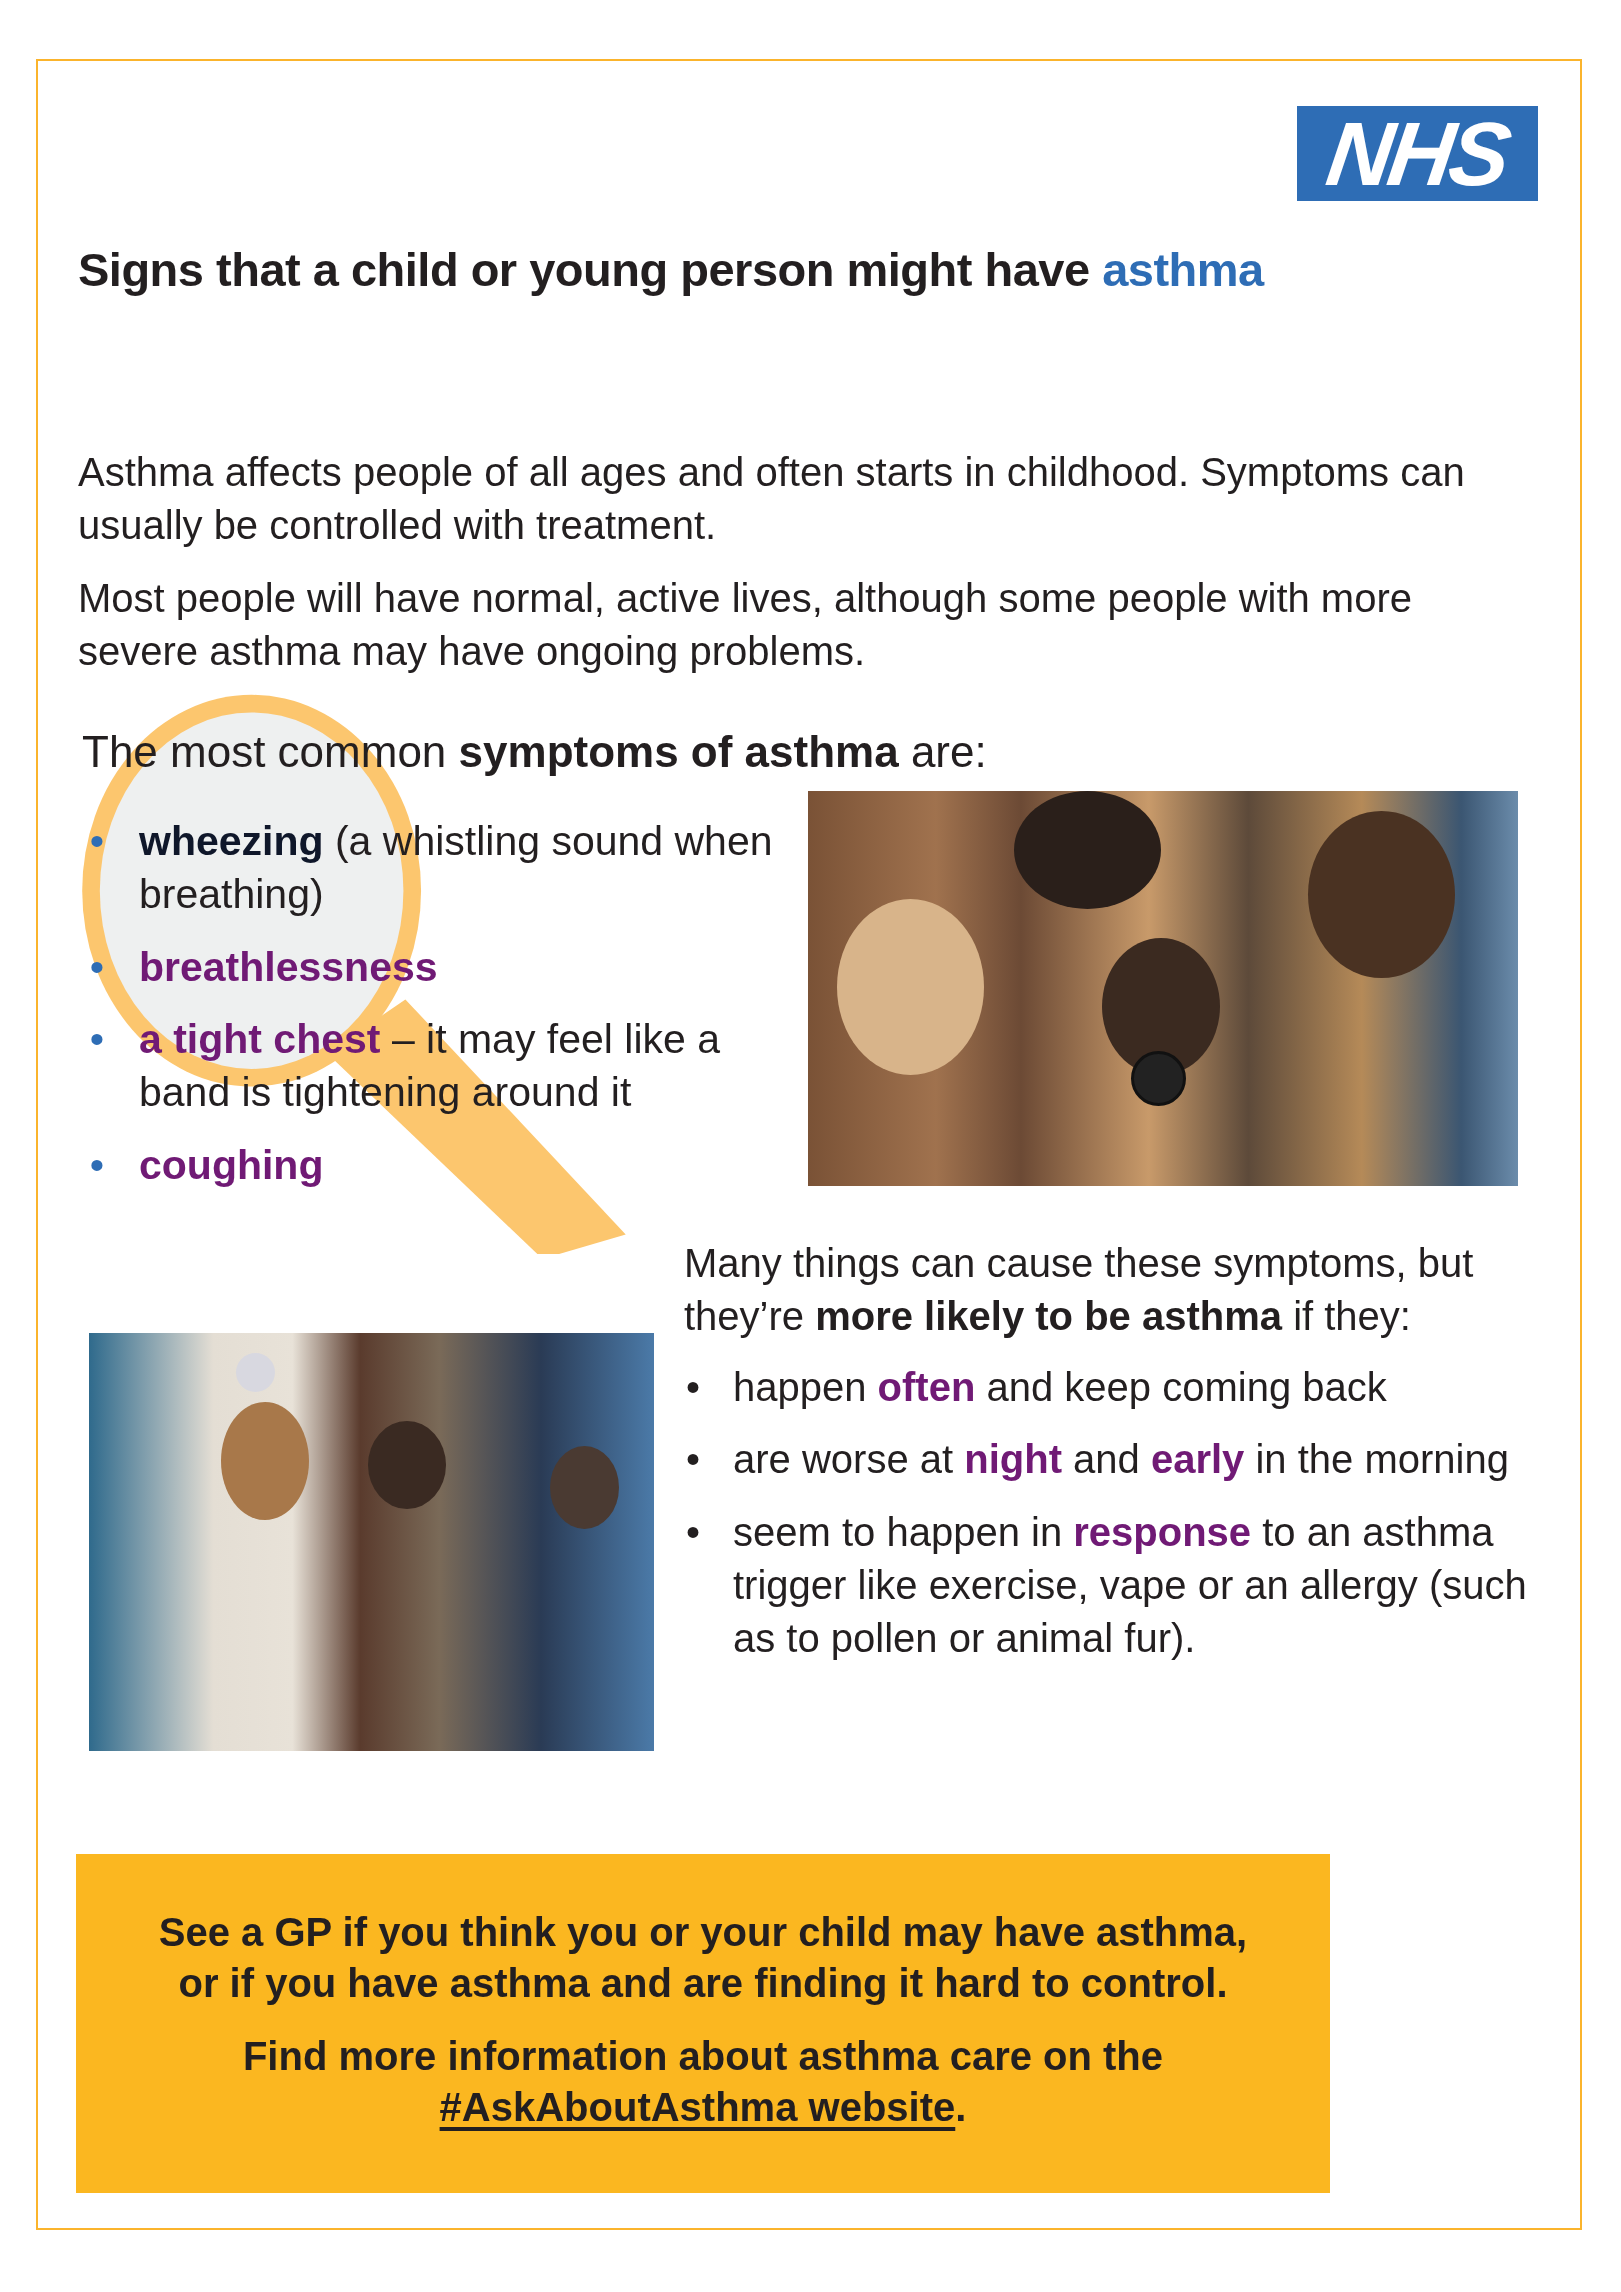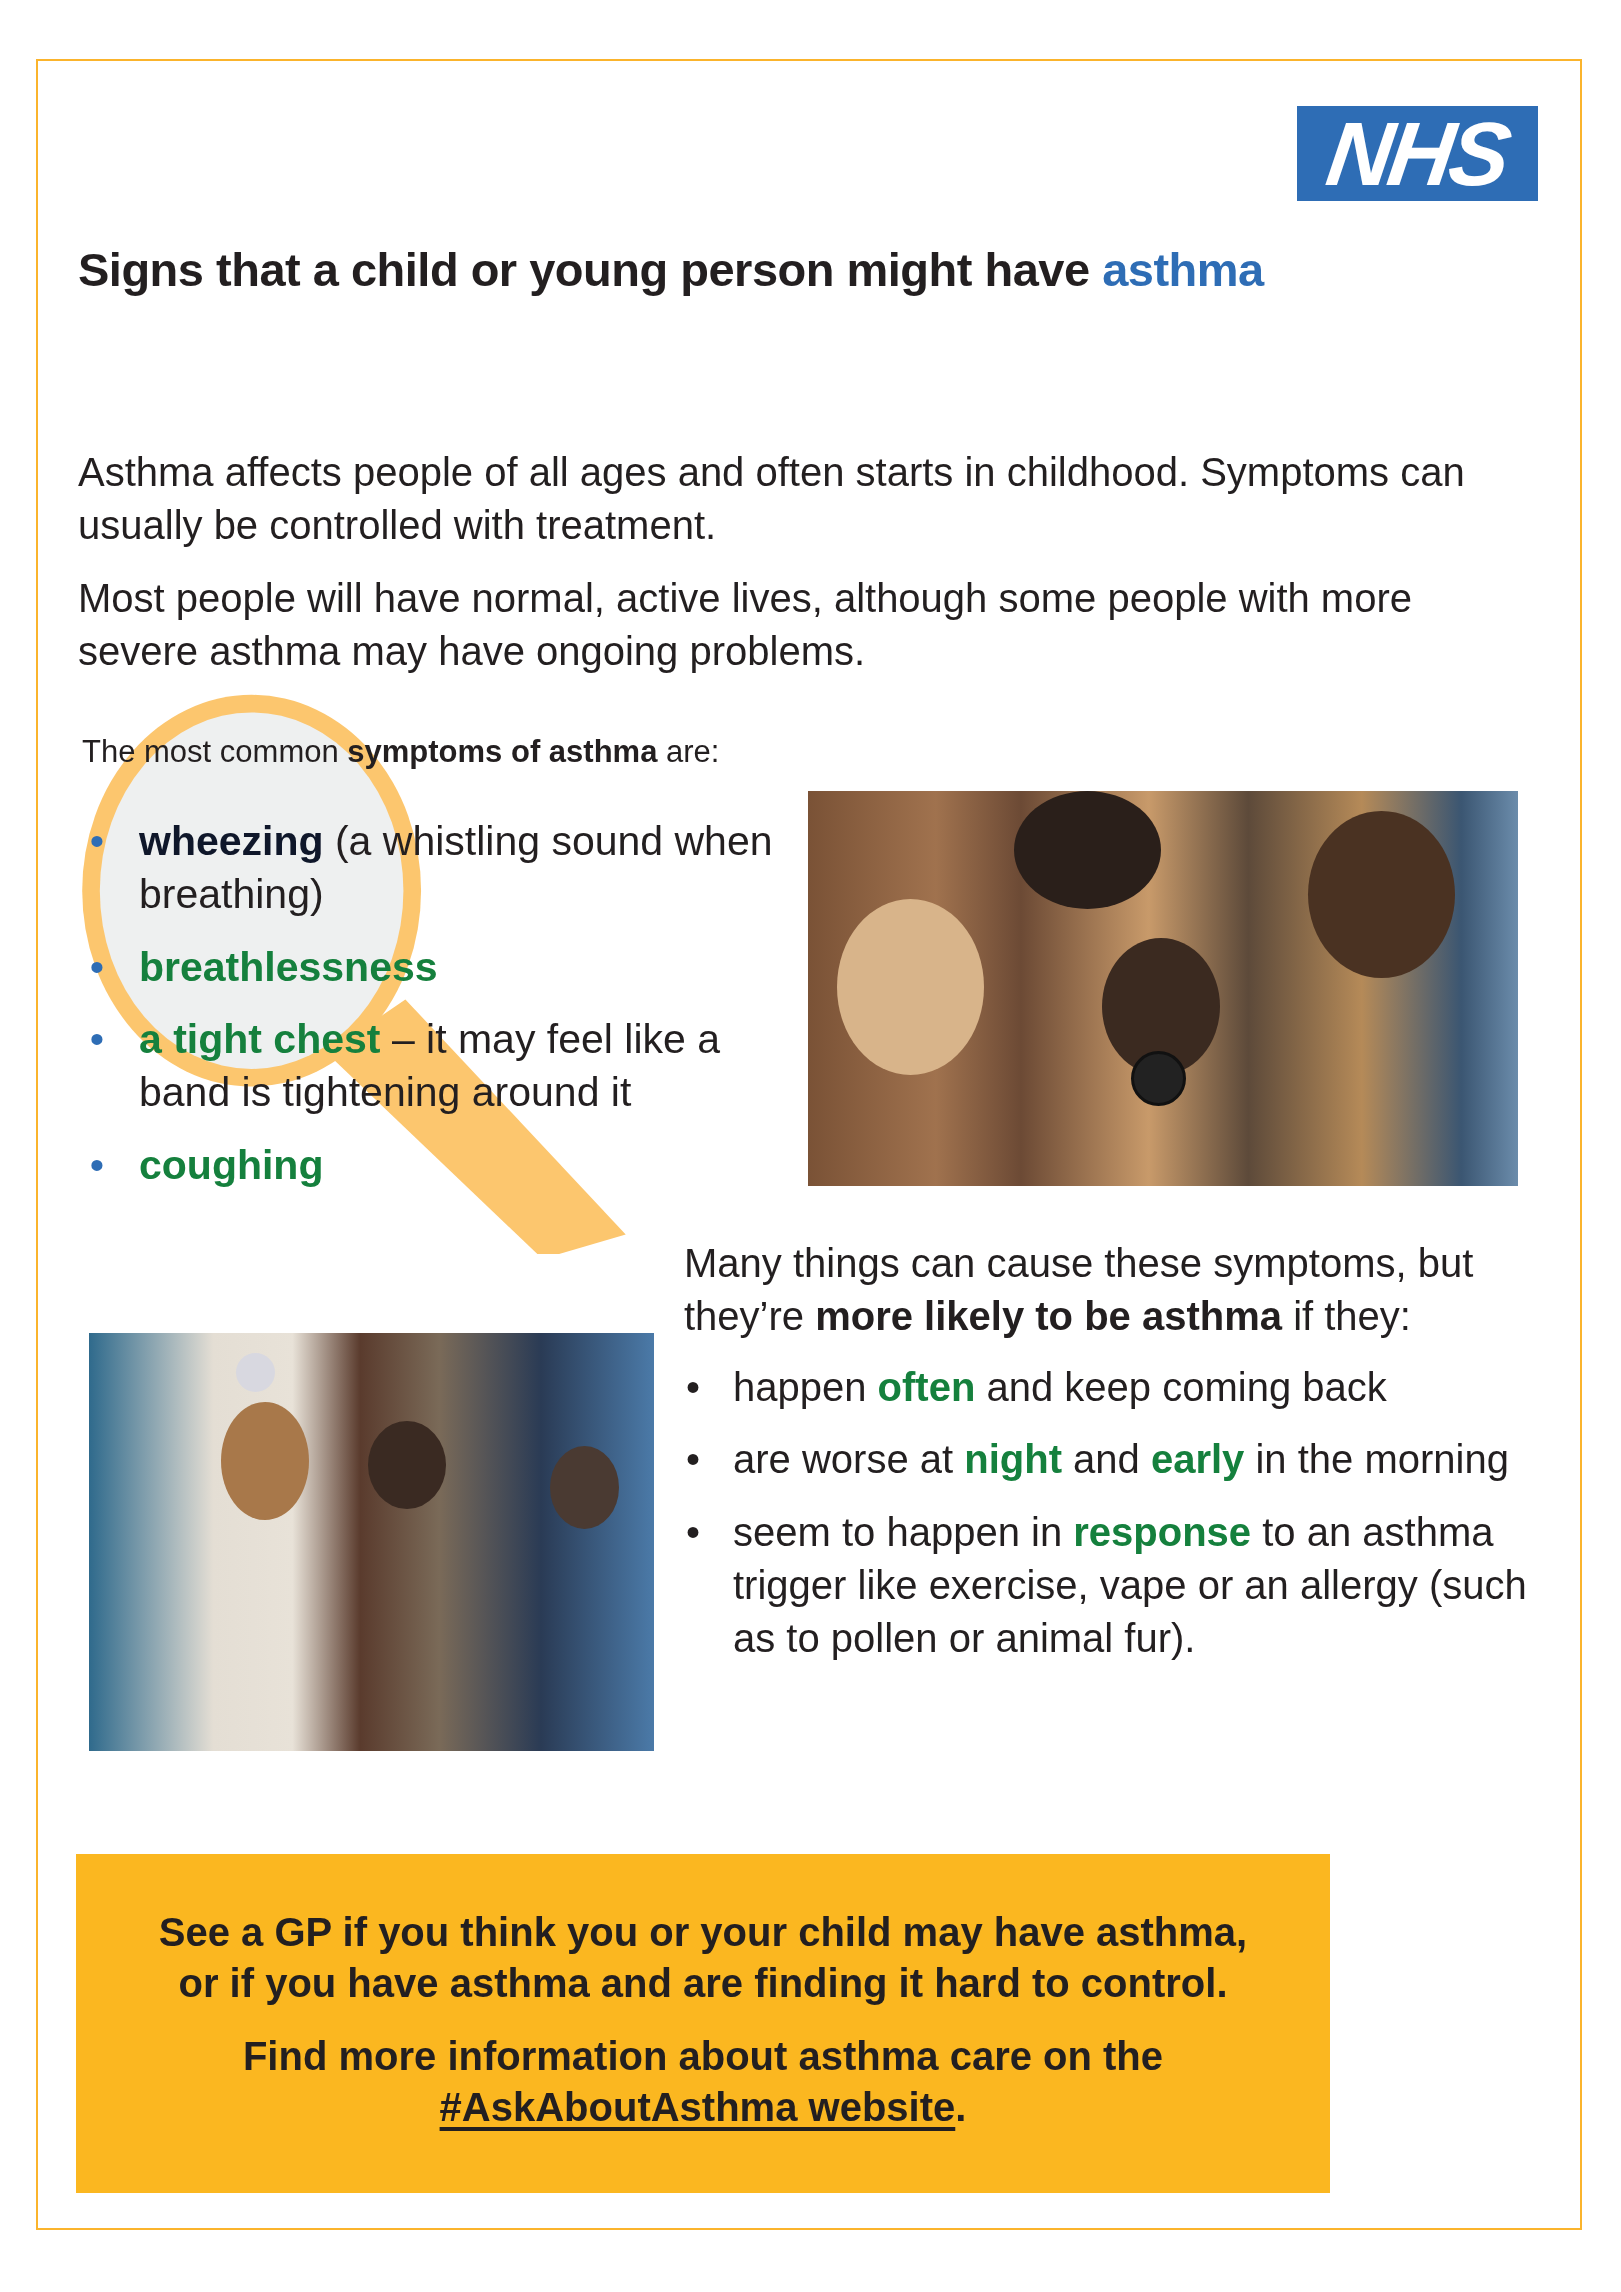--- a/index.html
+++ b/index.html
@@ -5,25 +5,25 @@
   html,body{margin:0;padding:0;background:#ffffff;}
   body{width:1621px;height:2293px;position:relative;overflow:hidden;font-family:"Liberation Sans",sans-serif;color:#231f20;}
   .frame{position:absolute;left:36px;top:59px;width:1546px;height:2171px;border:2.9px solid #fbb42c;box-sizing:border-box;}
   .nhs-logo{position:absolute;left:1297px;top:106px;width:241px;height:95px;background:#2e6db5;display:flex;align-items:center;justify-content:center;}
   .nhs-logo span{color:#fff;font-weight:bold;font-style:italic;font-size:90px;letter-spacing:-3.9px;line-height:1;transform:skewX(-8deg);}
   .title{position:absolute;left:78px;top:231px;width:1451px;font-size:47px;font-weight:bold;line-height:78px;margin:0;letter-spacing:-0.5px;}
   .title .accent{color:#2e6db5;}
   .intro{position:absolute;left:78px;top:446px;width:1451px;font-size:40px;line-height:53px;}
   .intro p{margin:0 0 19.6px 0;}
   .magnifier{position:absolute;left:82px;top:686px;width:588px;height:568px;}
-  .symptoms-lead{position:absolute;left:82px;top:725px;font-size:31px;line-height:53px;}
+  .symptoms-lead{position:absolute;left:82px;top:725px;font-size:44px;line-height:53px;}
   .symptoms{position:absolute;left:82px;top:815px;width:706px;font-size:41px;line-height:53px;list-style:none;padding:0;margin:0;}
   .symptoms li{position:relative;padding-left:57px;margin-bottom:19.6px;}
   .symptoms li .bullet{position:absolute;left:7.8px;top:0;color:#2e6db5;}
-  .blue{color:#15803d;font-weight:bold;}
+  .blue{color:#701a75;font-weight:bold;}
   .link{color:#0f172a;font-weight:bold;text-underline-offset:5.9px;}
   .photo{position:absolute;overflow:hidden;}
   .photo1{left:808px;top:791px;width:710px;height:395px;background:linear-gradient(90deg,#7a5236 0%,#a0724e 18%,#6c4a35 30%,#c89a6a 48%,#5d4a3a 62%,#b58a58 78%,#3b5672 92%,#6b8cab 100%);}
   .photo2{left:89px;top:1333px;width:565px;height:418px;background:linear-gradient(90deg,#2f6a8c 0%,#e4ded4 22%,#e8e2d8 36%,#5a3b2d 48%,#7a6a58 62%,#2a3b55 80%,#4b7aa8 100%);}
   .photo .shape{position:absolute;border-radius:50%;}
   .causes{position:absolute;left:684px;top:1237px;width:863px;font-size:40px;line-height:53px;}
   .causes p{margin:0 0 17.6px 0;}
   .causes ul{list-style:none;padding:0;margin:0;}
   .causes li{position:relative;padding-left:49px;margin-bottom:19.6px;}
   .causes li .bullet{position:absolute;left:2px;top:0;}

